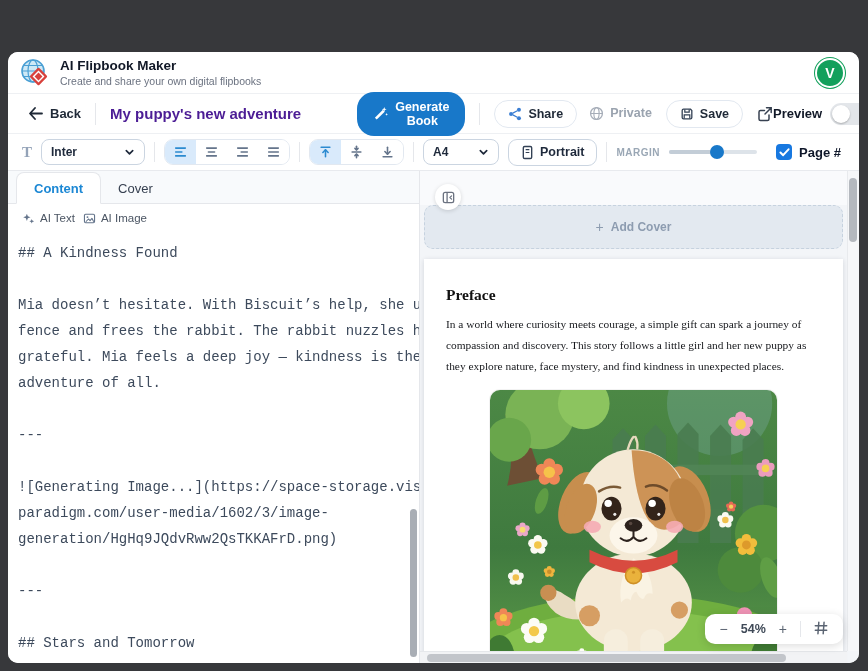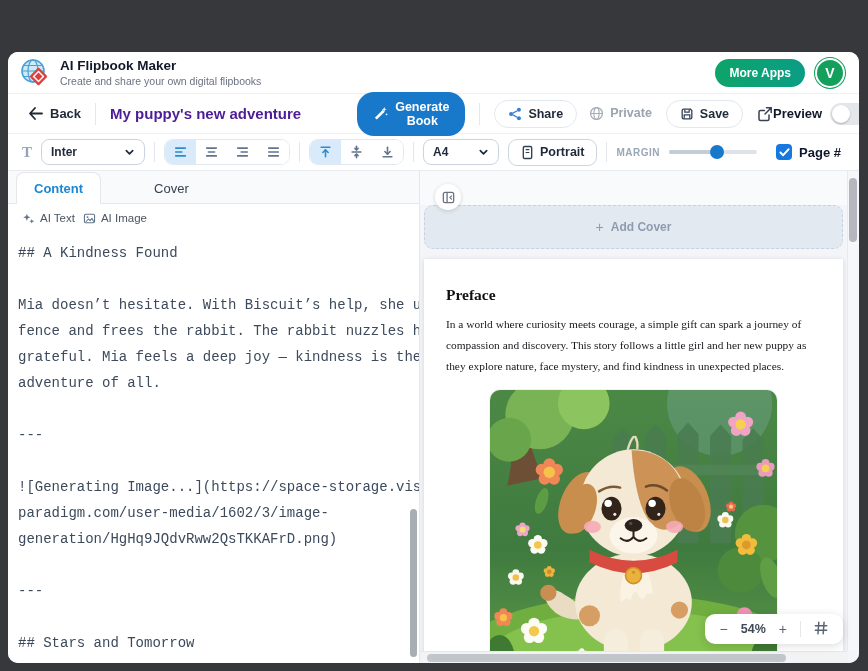--- a/index.html
+++ b/index.html
@@ -51,21 +51,21 @@
   .fmt-spacer { flex:1; }
   .checkbox-wrap { display:flex; align-items:center; gap:7px; cursor:pointer; }
   .checkbox { width:16px; height:16px; border-radius:4px; background:#1778e0; display:flex; align-items:center; justify-content:center; }
   .checkbox-label { font-size:13px; font-weight:700; color:#0f172a; }
 
   
   .main { flex:1; display:flex; min-height:0; }
 
   
   .editor-panel { width:412px; flex:0 0 auto; border-right:1px solid #e5e7eb; display:flex; flex-direction:column; position:relative; background:#fff; }
-  .tab-bar { height:33px; background:#f8fafc; border-bottom:1px solid #e5e7eb; display:flex; align-items:flex-end; padding-left:8px; flex:0 0 auto;gap:36px; }
+  .tab-bar { height:33px; background:#f8fafc; border-bottom:1px solid #e5e7eb; display:flex; align-items:flex-end; padding-left:8px; flex:0 0 auto; }
   .tab { font-size:13px; padding:8px 17px 7px; cursor:pointer; }
   .tab.active { background:#fff; border:1px solid #e5e7eb; border-bottom:1px solid #fff; border-radius:8px 8px 0 0; color:#1b87d4; font-weight:700; margin-bottom:-1px; }
   .tab.inactive { color:#374151; font-weight:500; }
   .ai-row { height:28px; display:flex; align-items:center; gap:8px; padding:0 14px; flex:0 0 auto; background:#fff; }
   .ai-btn { display:flex; align-items:center; gap:5px; font-size:11.5px; color:#4b5563; background:none; border:none; cursor:pointer; font-weight:500; }
   .editor-area { flex:1; padding:8px 10px 6px; overflow:hidden; }
   .editor-pre { font-family:Liberation Mono, monospace; font-size:14px; line-height:26px; color:#3d4a5c; white-space:pre; }
   .ed-scrollbar { position:absolute; right:2px; bottom:6px; width:7px; height:148px; border-radius:4px; background:#a9aeb5; cursor:pointer; }
 
   
@@ -107,21 +107,20 @@
         <line x1="4" y1="18.5" x2="22" y2="18.5" stroke="#4a9fd4" stroke-width="1.2"></line>
         <rect x="12" y="12" width="13" height="13" rx="1.5" transform="rotate(45 18.5 18.5)" fill="#d8413c"></rect>
         <rect x="15" y="15" width="7" height="7" transform="rotate(45 18.5 18.5)" fill="none" stroke="#fff" stroke-width="1.4"></rect>
       </svg>
     </span>
     <span class="titles">
       <span class="app-title">AI Flipbook Maker</span>
       <span class="app-subtitle">Create and share your own digital flipbooks</span>
     </span>
     <span class="hdr-spacer"></span>
-    <button class="more-apps">More Apps</button>
     <div class="avatar">V</div>
   </header>
 
   <div class="doc-toolbar">
     <button class="back-btn">
       <svg width="15" height="13" viewBox="0 0 15 13">
           <path d="M7,1 L2,6.5 L7,12 M2.4,6.5 L14,6.5" stroke="#1f2937" stroke-width="1.8" fill="none" stroke-linecap="round" stroke-linejoin="round"></path>
         </svg>
       <span>Back</span>
     </button>

